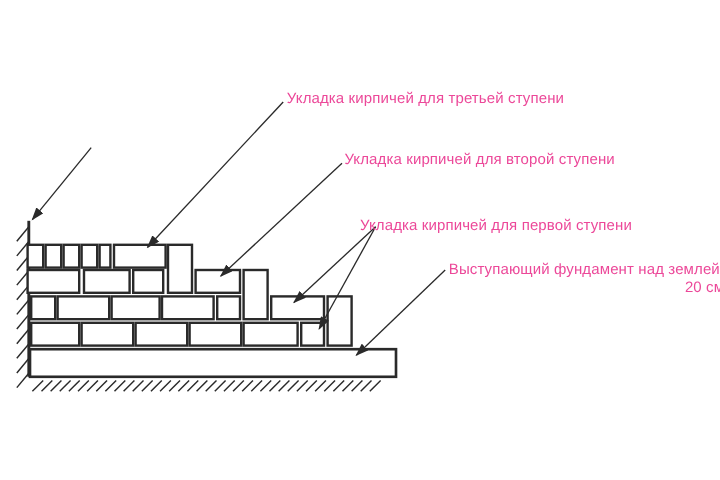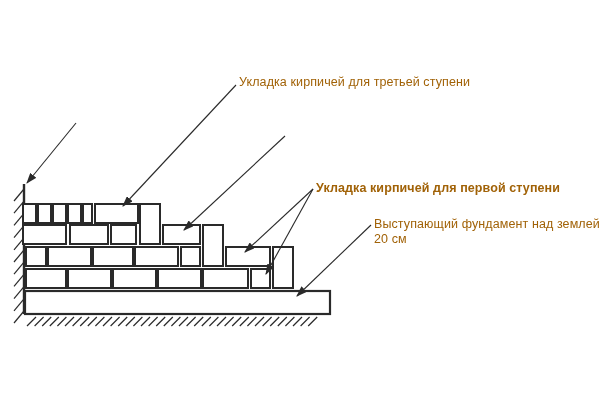--- a/index.html
+++ b/index.html
@@ -17,28 +17,29 @@
   }
   #diagram-svg {
     position: absolute;
     left: 0;
     top: 0;
   }
   .lbl {
     position: absolute;
     font-size: 12.5px;
     line-height: 15px;
-    color: #a16207;
+    color: #ec4899;
     white-space: nowrap;
     letter-spacing: 0.1px;
+    text-align: right;
   }
   .lbl-wall       { left: 77px;  top: 113px; }
   .lbl-step3      { left: 239px; top: 75px;  }
   .lbl-step2      { left: 287px; top: 126px; }
-  .lbl-step1      { left: 316px; top: 181px; font-weight: bold; }
+  .lbl-step1      { left: 300px; top: 181px; }
   .lbl-foundation { left: 374px; top: 217px; }
   .lbl-foundation span { display: block; }
 </style>
 </head>
 <body>
 
 <div class="canvas">
 
   <svg id="diagram-svg" width="600" height="400">
       <defs>
@@ -126,20 +127,21 @@
       <line x1="236" y1="85" x2="123" y2="206" stroke="#2a2a2a" stroke-width="1.1" marker-end="url(#arrow)"></line>
       <line x1="285" y1="136" x2="184" y2="230" stroke="#2a2a2a" stroke-width="1.1" marker-end="url(#arrow)"></line>
       <line x1="313" y1="189" x2="245" y2="252" stroke="#2a2a2a" stroke-width="1.1" marker-end="url(#arrow)"></line>
       <line x1="313" y1="189" x2="266" y2="274" stroke="#2a2a2a" stroke-width="1.1" marker-end="url(#arrow)"></line>
       <line x1="371" y1="225" x2="297" y2="296" stroke="#2a2a2a" stroke-width="1.1" marker-end="url(#arrow)"></line>
     </svg>
 
 
   <div class="lbl lbl-step3">Укладка кирпичей для третьей ступени</div>
 
+  <div class="lbl lbl-step2">Укладка кирпичей для второй ступени</div>
 
   <div class="lbl lbl-step1">Укладка кирпичей для первой ступени</div>
 
   <div class="lbl lbl-foundation">
     <span>Выступающий фундамент над землей,</span>
     <span>20 см</span>
   </div>
 
 </div>
 

